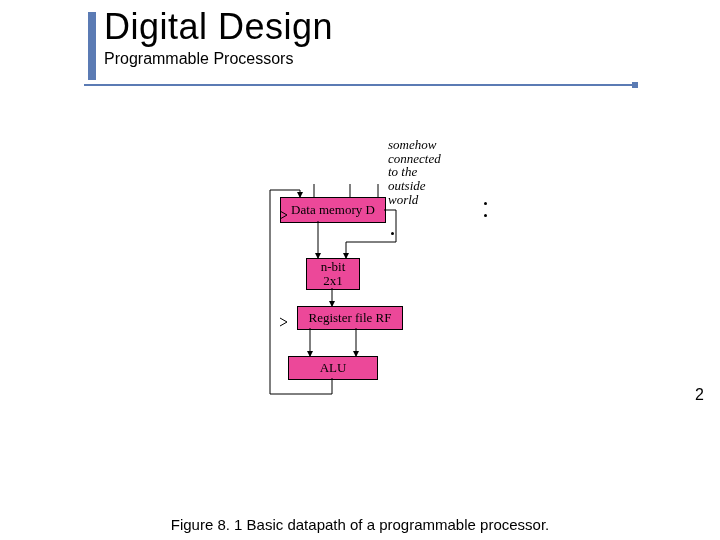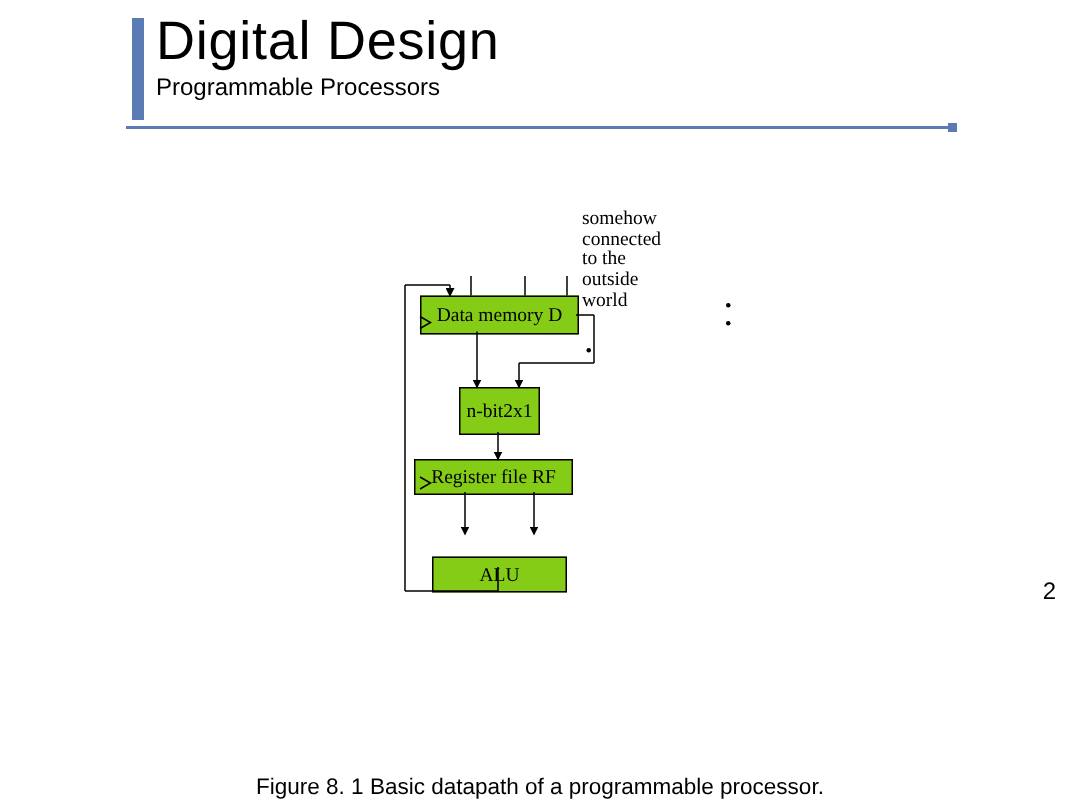--- a/index.html
+++ b/index.html
@@ -3,22 +3,22 @@
 <meta charset="utf-8">
 <style>
   html,body{margin:0;padding:0;width:720px;height:540px;background:#fff;font-family:Arial,Helvetica,sans-serif;color:#000;}
   .slide{position:relative;width:720px;height:416px;}
   .accent-bar{position:absolute;left:88px;top:12px;width:8px;height:68px;background:#5b7bb4;}
   .title{position:absolute;left:104px;top:6px;font-size:36px;font-weight:400;letter-spacing:0.5px;}
   .subtitle{position:absolute;left:104px;top:50px;font-size:16px;}
   .rule{position:absolute;left:84px;top:84px;width:552px;height:0;border-top:2px solid #5b7bb4;}
   .rule::after{content:"";position:absolute;right:-2px;top:-4px;width:6px;height:6px;background:#5b7bb4;}
   .diagram{position:absolute;left:270px;top:150px;width:230px;height:260px;}
-  .box{position:absolute;border:1px solid #000;background:#84cc16;font-family:'Times New Roman',serif;font-size:13px;display:flex;align-items:center;justify-content:center;text-align:center;line-height:1.1;}
-  .ann{position:absolute;font-family:'Times New Roman',serif;font-size:13px;line-height:1.05;text-align:left;}
+  .box{position:absolute;border:1px solid #000;background:#ec4899;font-family:'Times New Roman',serif;font-size:13px;display:flex;align-items:center;justify-content:center;text-align:center;line-height:1.1;}
+  .ann{position:absolute;font-family:'Times New Roman',serif;font-style:italic;font-size:13px;line-height:1.05;text-align:left;}
   .dot{position:absolute;width:3px;height:3px;background:#000;border-radius:50%;}
   .pagenum{position:absolute;right:16px;bottom:12px;font-size:16px;}
   svg.wires{position:absolute;left:0;top:0;overflow:visible;}
 </style>
 </head>
 <body>
 
 <div class="slide">
   <div class="accent-bar"></div>
   <div class="title">Digital Design</div>
@@ -34,33 +34,33 @@
 world</div>
 
     <div class="box" style="left:10px;top:47px;width:104px;height:24px;">
       <span>Data memory D</span>
     </div>
 
     <svg class="wires" width="10" height="10" style="left:10px;top:61px;">
       <polyline points="0,0 7,4 0,8" fill="none" stroke="#000" stroke-width="1"></polyline>
     </svg>
 
-    <div class="box" style="left:36px;top:108px;width:52px;height:30px;flex-direction:row;">
+    <div class="box" style="left:36px;top:108px;width:52px;height:30px;flex-direction:column;">
       <span>n-bit</span>
       <span>2x1</span>
     </div>
 
-    <div class="box" style="left:6px;top:156px;width:104px;height:22px;align-items:center;">
+    <div class="box" style="left:27px;top:156px;width:104px;height:22px;align-items:center;">
       <span>Register file RF</span>
     </div>
     <svg class="wires" width="10" height="10" style="left:10px;top:168px;">
       <polyline points="0,0 7,4 0,8" fill="none" stroke="#000" stroke-width="1"></polyline>
     </svg>
 
-    <div class="box" style="left:18px;top:206px;width:88px;height:22px;margin-top:15px;">
+    <div class="box" style="left:18px;top:206px;width:88px;height:22px;">
       <span>ALU</span>
     </div>
 
     <div class="dot" style="left:214px;top:52px;"></div>
     <div class="dot" style="left:214px;top:64px;"></div>
     <div class="dot" style="left:121px;top:82px;"></div>
 
     <svg class="wires" width="230" height="260">
       <defs>
         <marker id="ah" markerWidth="6" markerHeight="6" refX="5" refY="3" orient="auto">

